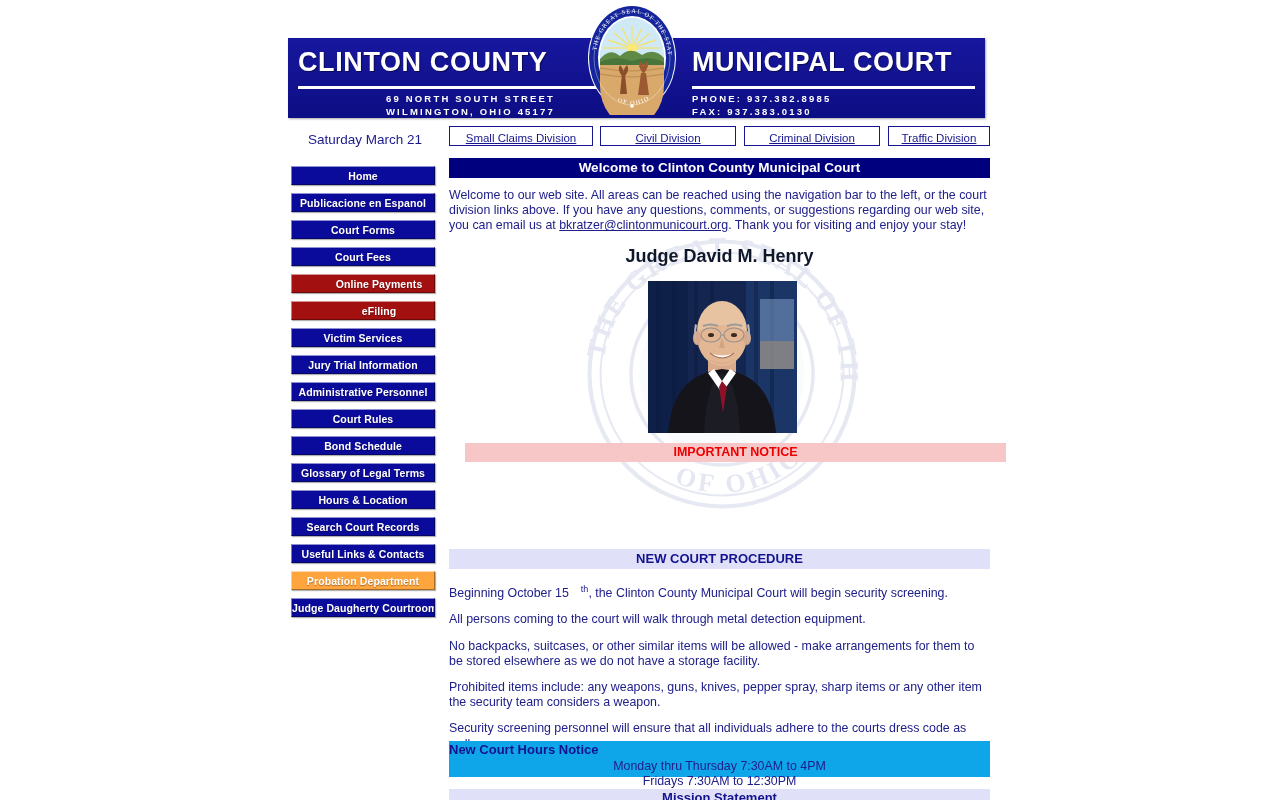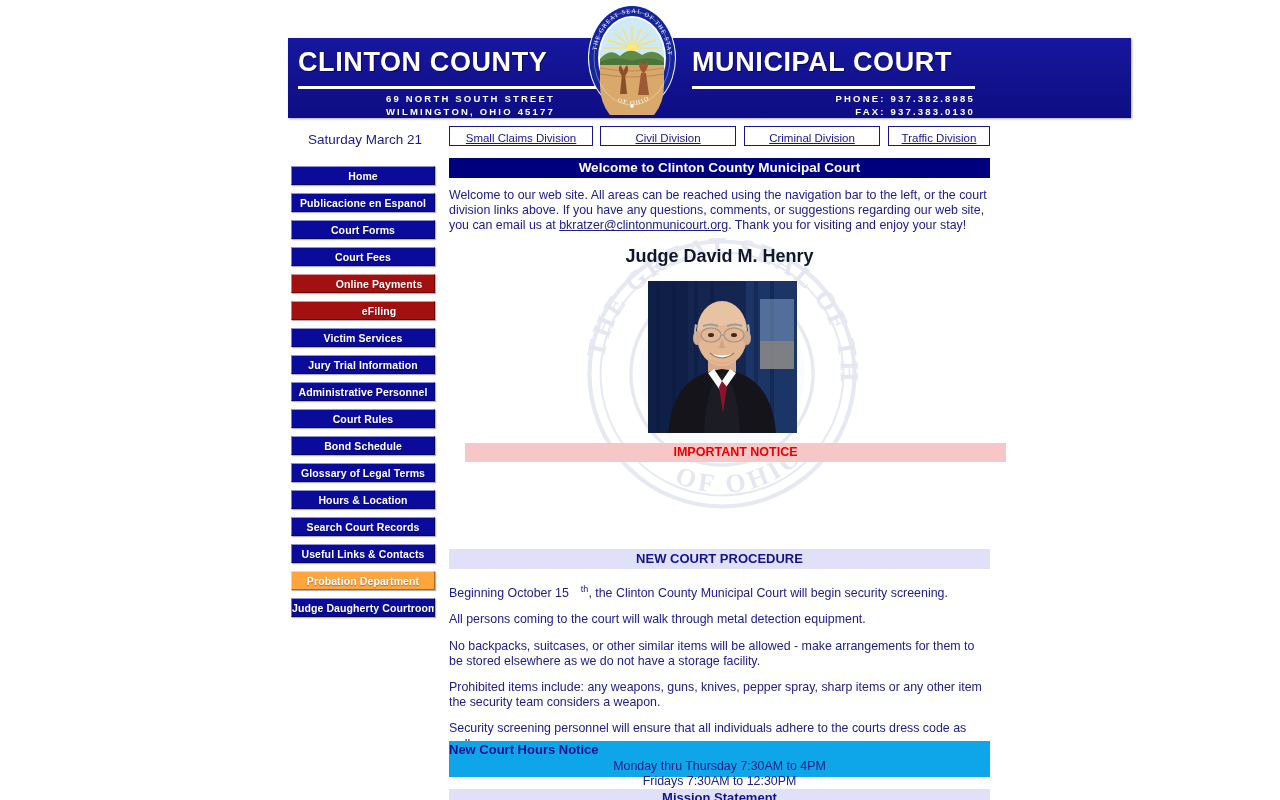--- a/index.html
+++ b/index.html
@@ -24,21 +24,21 @@
     position: absolute;
     left: 0;
     top: 0;
     width: 1280px;
     height: 124px;
   }
   .header-band {
     position: absolute;
     left: 288px;
     top: 38px;
-    width: 843px;
+    width: 697px;
     height: 80px;
     background: #1414A0;
     background: linear-gradient(180deg, #17179f 0%, #12128f 55%, #0d0d85 100%);
     box-shadow: 1px 1px 2px rgba(0,0,0,0.35);
   }
   .hdr-left-title, .hdr-right-title {
     position: absolute;
     top: 9px;
     color: #ffffff;
     font-family: "Liberation Sans", sans-serif;
@@ -77,21 +77,21 @@
     font-size: 9.5px;
     font-weight: bold;
     letter-spacing: 2.2px;
     line-height: 13px;
   }
   .hdr-phone {
     position: absolute;
     left: 404px;
     top: 54px;
     width: 283px;
-    text-align: right;
+    text-align: left;
     color: #ffffff;
     font-size: 9.5px;
     font-weight: bold;
     letter-spacing: 2.2px;
     line-height: 13px;
   }
 
   
   .seal-header {
     position: absolute;

